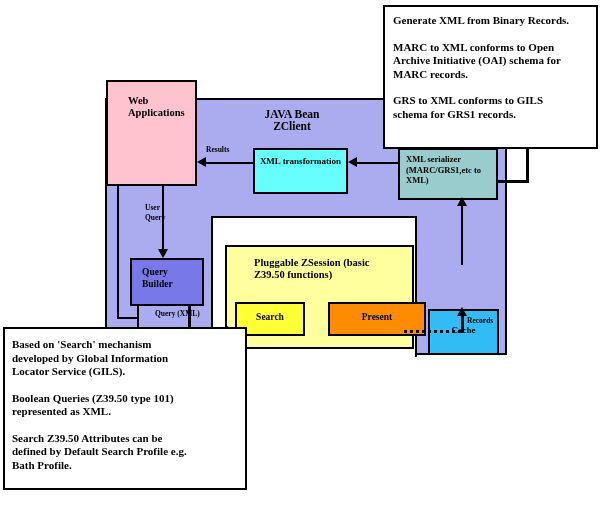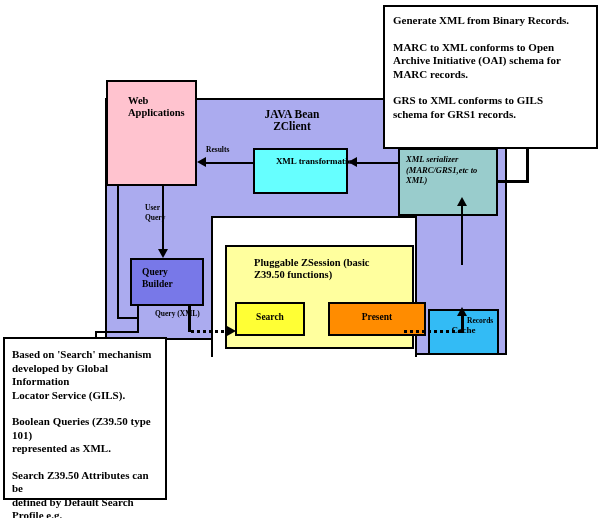--- a/index.html
+++ b/index.html
@@ -28,24 +28,24 @@
 
   <div class="lbl" style="left:232px;top:108px;width:120px;text-align:center;font-size:11.5px;line-height:12px;">JAVA Bean
 ZClient</div>
 
   <div class="abs bx" style="left: 106px; top: 80px; width: 91px; height: 106px; background-color: rgb(255, 195, 207);">
     <div class="lbl" style="left:20px;top:13px;font-size:10.5px;line-height:12px;">Web
 Applications</div>
   </div>
 
   <div class="abs bx" style="left: 253px; top: 148px; width: 95px; height: 46px; background-color: rgb(102, 255, 255);">
-    <div class="lbl" style="left:0;top:6px;width:100%;text-align:center;font-size:9px;margin-left:16px;">XML transformation</div>
+    <div class="lbl" style="left:0;top:6px;width:100%;text-align:center;font-size:9px;">XML transformation</div>
   </div>
 
-  <div class="abs bx" style="left: 398px; top: 148px; width: 100px; height: 68px; background-color: rgb(153, 204, 204); font-style: italic;">
+  <div class="abs bx" style="left: 398px; top: 148px; width: 100px; height: 52px; background-color: rgb(153, 204, 204);">
     <div class="lbl" style="left:6px;top:4px;font-size:8.5px;line-height:10.5px;">XML serializer
 (MARC/GRS1,etc to
 XML)</div>
   </div>
 
   <div class="abs bx" style="left: 130px; top: 258px; width: 74px; height: 48px; background-color: rgb(120, 120, 232);">
     <div class="lbl" style="left:10px;top:6px;font-size:9.5px;line-height:12px;">Query
 Builder</div>
   </div>
 
@@ -102,21 +102,21 @@
 
   <div class="abs note" style="left:383px;top:5px;width:215px;height:144px;padding:7px 6px 4px 8px;">
     <div class="para">Generate XML from Binary Records.</div>
     <div class="para">MARC to XML conforms to Open
 Archive Initiative (OAI) schema for
 MARC records.</div>
     <div class="para">GRS to XML conforms to GILS
 schema for GRS1 records.</div>
   </div>
 
-  <div class="abs note" style="left:3px;top:337px;width:164px;height:163px;padding:9px 5px 4px 7px;">
+  <div class="abs note" style="left:3px;top:327px;width:244px;height:163px;padding:9px 5px 4px 7px;">
     <div class="para">Based on 'Search' mechanism
 developed by Global Information
 Locator Service (GILS).</div>
     <div class="para">Boolean Queries (Z39.50 type 101)
 represented as XML.</div>
     <div class="para">Search Z39.50 Attributes can be
 defined by Default Search Profile e.g.
 Bath Profile.</div>
   </div>
 

